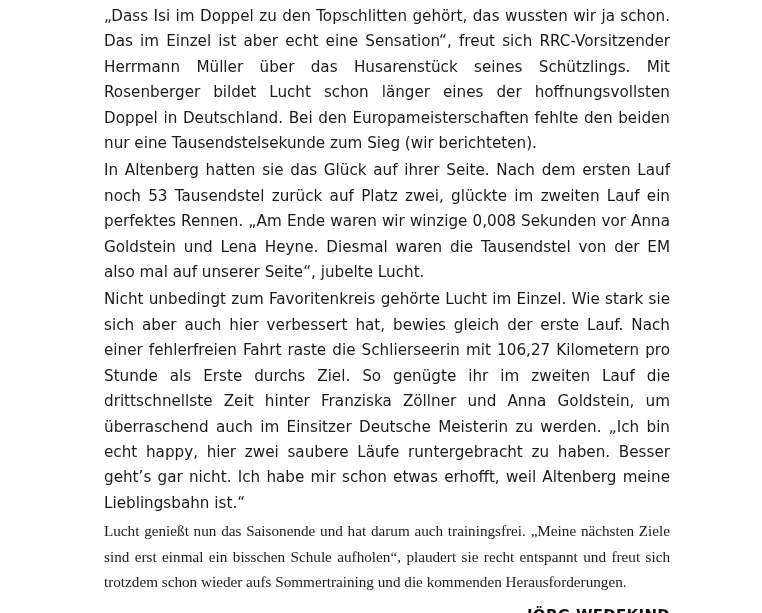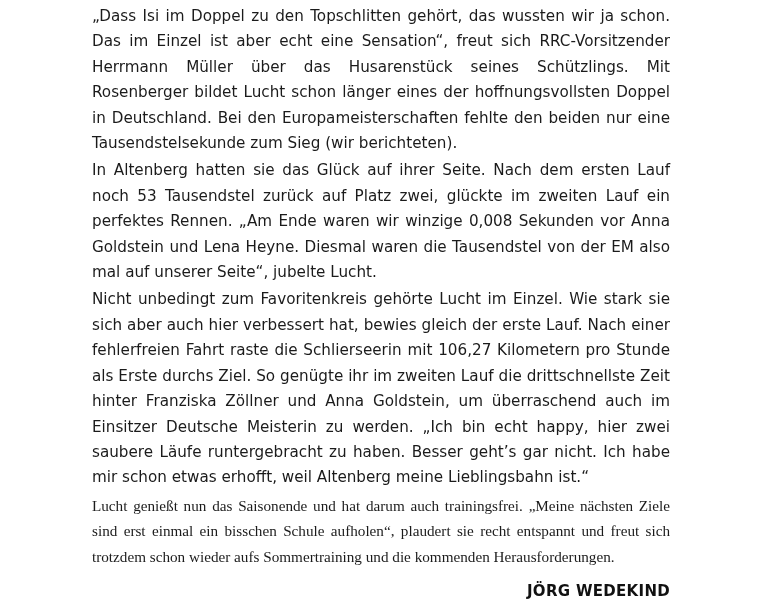--- a/index.html
+++ b/index.html
@@ -22,21 +22,21 @@
     padding: 4px 92px 0 92px;
   }
   .article {
     font-size: 15.2px;
     line-height: 25.4px;
     text-align: justify;
     text-justify: inter-word;
     color: #1b1b1b;
   }
   .para {
-    margin: 0 0 2px 0;
+    margin: 0 0 2px 12px;
     text-align: justify;
   }
   .para:last-of-type {
     margin-bottom: 0;
     font-family: Liberation Serif, serif;
   }
   .byline {
     margin-top: 10px;
     text-align: right;
     font-weight: bold;

